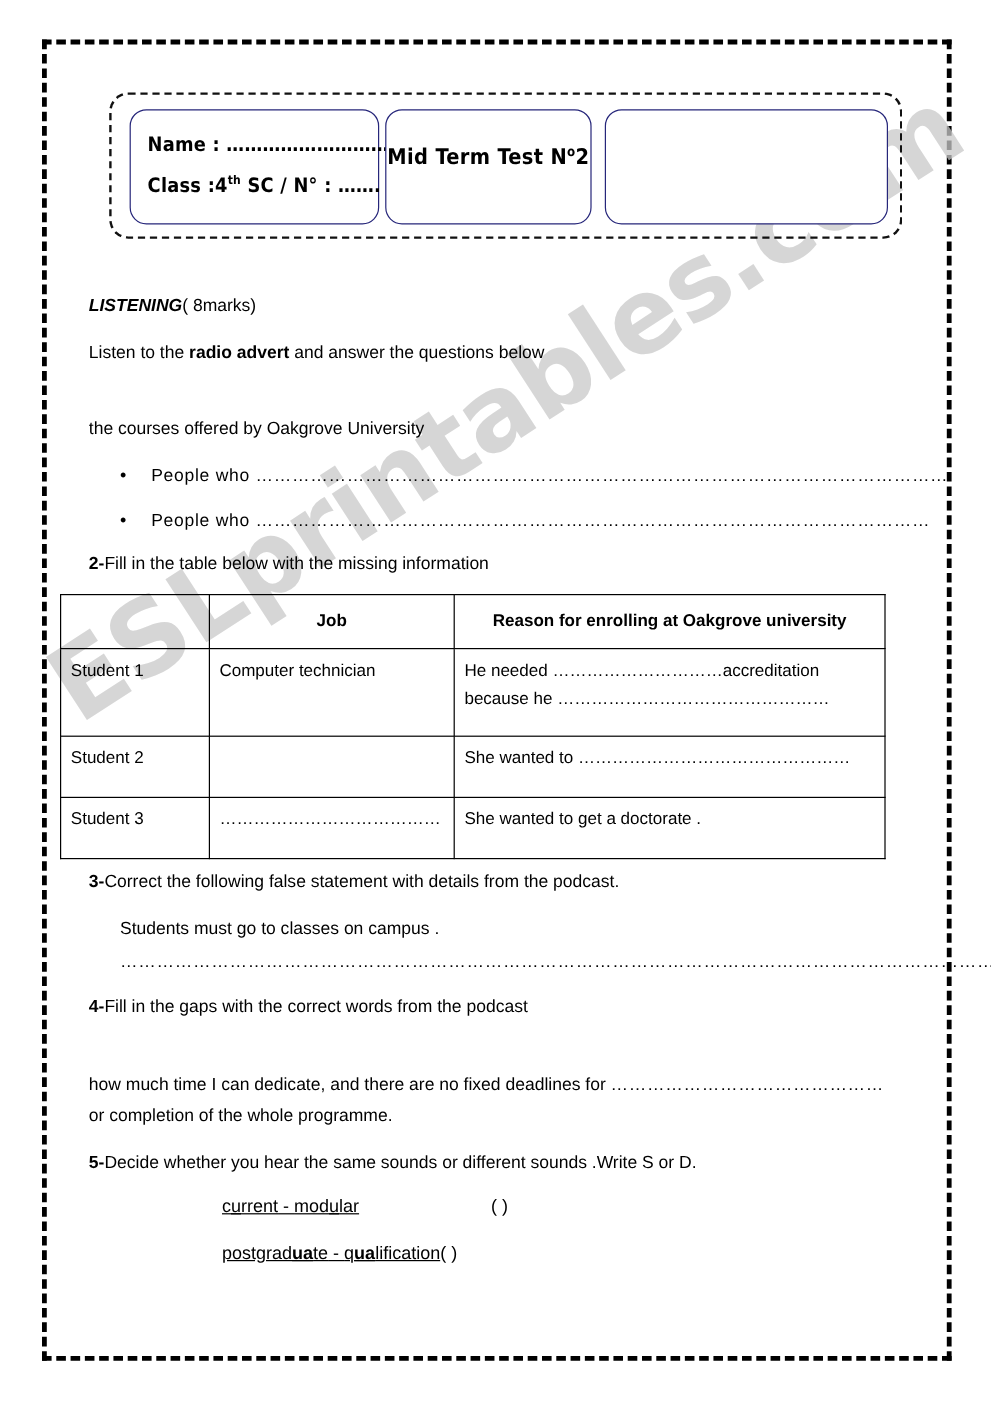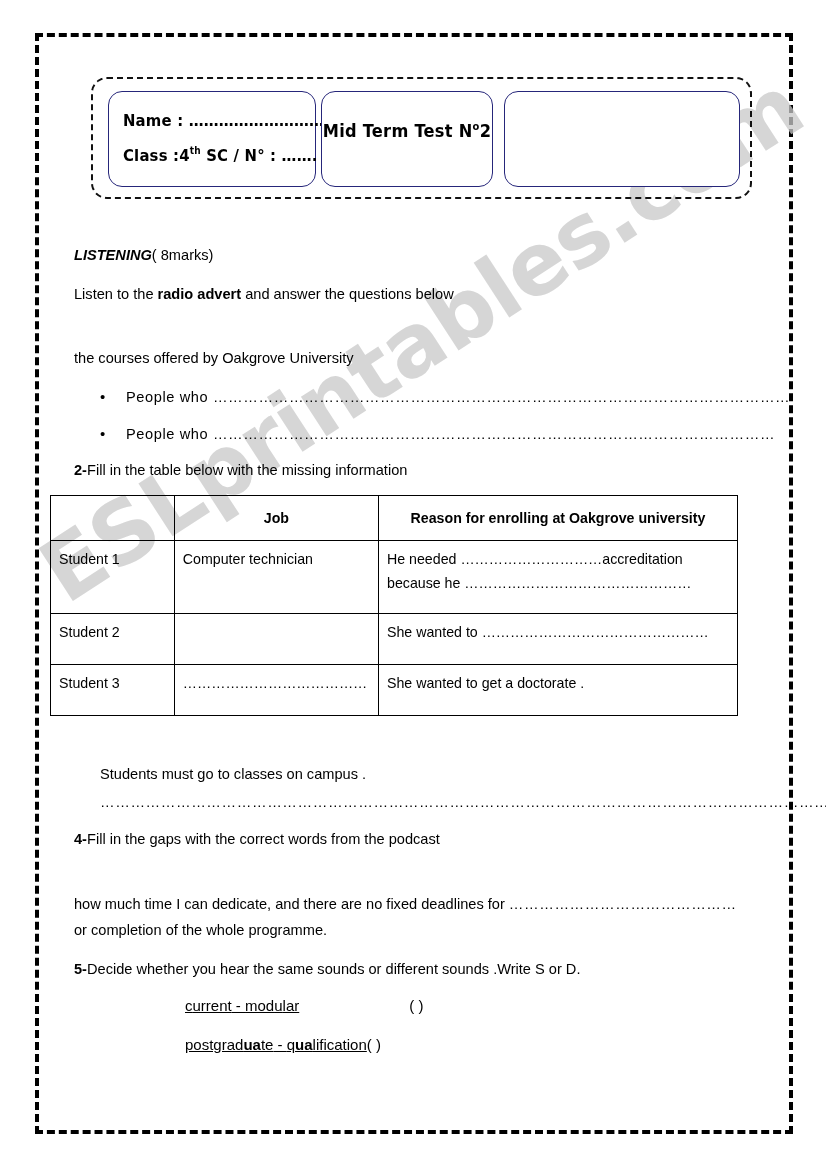--- a/index.html
+++ b/index.html
@@ -268,20 +268,23 @@
       <tr class="row-mid">
         <td>Student 3</td>
         <td class="cell-job">…………………………………</td>
         <td>
           <div>She wanted to get a doctorate .</div>
         </td>
       </tr>
     </tbody>
   </table>
 
+  <div class="body-text" style="top:723px;">
+    <span class="qnum">3-</span><span>Correct the  following false statement with details from the podcast.</span>
+  </div>
   <div class="abs-line" style="left:100px; top:762px;">
     <span>Students must go to classes on campus .</span>
   </div>
   <div class="abs-line dots" style="left:100px; top:790px;">
     <span>……………………………………………………………………………………………………………………………………………</span>
   </div>
 
   <div class="body-text" style="top:827px;">
     <span class="qnum">4-</span><span>Fill in the gaps with the correct words from the podcast</span>
   </div>

